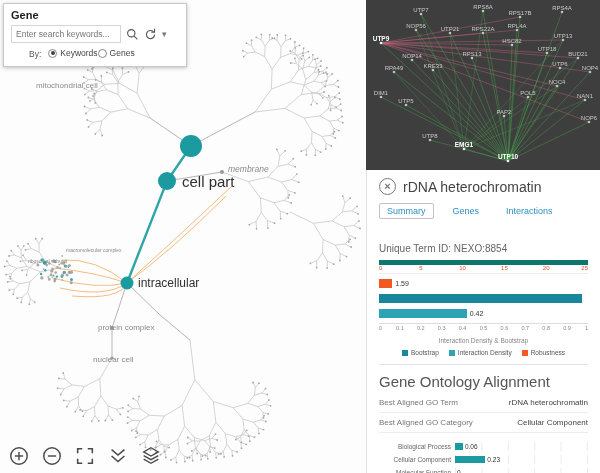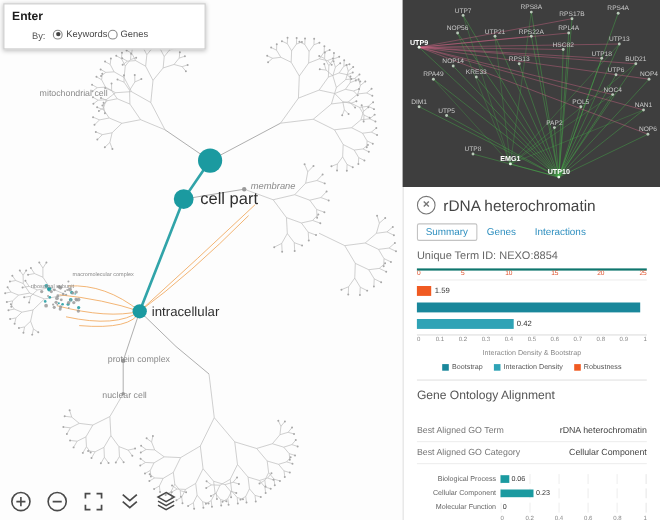--- a/index.html
+++ b/index.html
@@ -40,24 +40,24 @@
   .network-panel { position:relative; width:234px; height:170px; background:#3e3e3e; overflow:hidden; }
   .net-label { font-size:6px; fill:#c9c9c9; font-family:"Liberation Sans", sans-serif; }
   .net-label.hub { fill:#ffffff; font-weight:bold; font-size:6.5px; }
 
   .details { position:relative; width:234px; height:303px; background:#fff; border-left:1px solid #e0e0e0;
     padding:8px 12px 0; overflow:hidden; }
   .det-header { display:flex; align-items:center; gap:7px; }
   .circle-x { width:17px; height:17px; border:1.5px solid #777; border-radius:50%; color:#777;
     font-size:11px; line-height:14px; text-align:center; font-weight:bold; cursor:pointer; flex:0 0 auto; }
   .det-title { font-size:14px; color:#444; font-weight:500; }
-  .tabs { display:flex; gap:1px; margin-top:8px; }
+  .tabs { display:flex; gap:11px; margin-top:8px; }
   .tab { font-size:9px; color:#2e8fbf; padding:2px 7px; cursor:pointer; border:1px solid transparent; border-radius:2px; }
   .tab.active { border-color:#c3c3c3; }
-  .term-id { margin-top:8px; font-size:10px; color:#666; border-bottom:2px solid #0f766e; padding-bottom:6px; }
+  .term-id { margin-top:24px; font-size:10px; color:#666; border-bottom:5px solid #0f766e; padding-bottom:6px; }
   .sec-small { font-size:8px; color:#888; margin:6px 0 2px; }
 
   
   .chart { width:100%; }
   .axis { position:relative; height:9px; }
   .top-axis { border-bottom:1px solid #eee; }
   .bottom-axis { border-top:1px solid #ddd; margin-top:2px; }
   .tick { position:absolute; transform:translateX(-50%); top:0; }
   .tick.top { font-size:6px; color:#e0512a; }
   .tick.bot { font-size:5.5px; color:#888; top:1px; }
@@ -65,21 +65,21 @@
   .bar-row { height:11px; margin:4px 0; display:flex; align-items:center; }
   .bar { height:9px; }
   .bar-val { margin-left:3px; font-size:7px; color:#333; }
   .axis-label { text-align:center; font-size:6.5px; color:#888; margin-top:5px; }
   .legend { display:flex; justify-content:center; gap:10px; margin-top:5px; }
   .legend-item { display:flex; align-items:center; gap:3px; }
   .legend-swatch { width:6px; height:6px; display:inline-block; }
   .legend-text { font-size:6.5px; color:#555; }
 
   .divider { border-top:1px solid #e2e2e2; margin-top:8px; }
-  .go-heading { font-size:11px; color:#555; margin:8px 0 16px; }
+  .go-heading { font-size:15px; color:#555; margin:8px 0 3px; }
   .go-row { display:flex; justify-content:space-between; align-items:center; font-size:8px;
     padding:5px 0; border-bottom:1px solid #eee; }
   .go-row .lab { color:#777; }
   .go-row .val { color:#444; text-align:right; }
 
   
   .go-chart { margin-top:7px; }
   .gc-row { display:flex; align-items:center; height:13px; }
   .gc-label { width:72px; text-align:right; font-size:6.5px; color:#666; margin-right:4px; flex:0 0 auto; }
   .gc-track { flex:1; position:relative; height:9px;
@@ -160,21 +160,37 @@
     <div id="minor-labels">
         <span class="minor-label" style="left: 36px; top: 85px; font-size: 8px;">mitochondrial cell</span>
         <span class="minor-label" style="left: 228px; top: 169px; font-size: 8.5px; font-style: italic;">membrane</span>
         <span class="minor-label" style="left: 98px; top: 327px; font-size: 8px;">protein complex</span>
         <span class="minor-label" style="left: 93px; top: 359px; font-size: 8px;">nuclear cell</span>
         <span class="minor-label" style="left: 66px; top: 250px; font-size: 5px;">macromolecular complex</span>
         <span class="minor-label" style="left: 28px; top: 261px; font-size: 5px;">ribosomal subunit</span>
       </div>
 
     <div class="search-panel">
-      <div class="sp-title">Enter</div>
+      <div class="sp-title">Gene</div>
+      <div class="sp-row">
+        <input placeholder="Enter search keywords..." style="">
+        <span class="sp-icon">
+          <svg viewBox="0 0 16 16" width="13" height="13">
+              <circle cx="6.5" cy="6.5" r="4.5" fill="none" stroke="#555" stroke-width="1.4"></circle>
+              <line x1="10" y1="10" x2="14" y2="14" stroke="#555" stroke-width="1.4"></line>
+            </svg>
+        </span>
+        <span class="sp-icon">
+          <svg viewBox="0 0 16 16" width="13" height="13">
+              <path d="M13 8a5 5 0 1 1-1.5-3.5" fill="none" stroke="#555" stroke-width="1.4"></path>
+              <path d="M13 1v4h-4" fill="none" stroke="#555" stroke-width="1.4"></path>
+            </svg>
+        </span>
+        <span class="sp-caret">▾</span>
+      </div>
       <div class="sp-row2">
         <span>By:</span>
         <span id="radio-group"><span class="radio-opt">
               <span class="radio sel"></span>
               <span class="radio-lab">Keywords</span>
             </span><span class="radio-opt">
               <span class="radio"></span>
               <span class="radio-lab">Genes</span>
             </span></span>
       </div>

